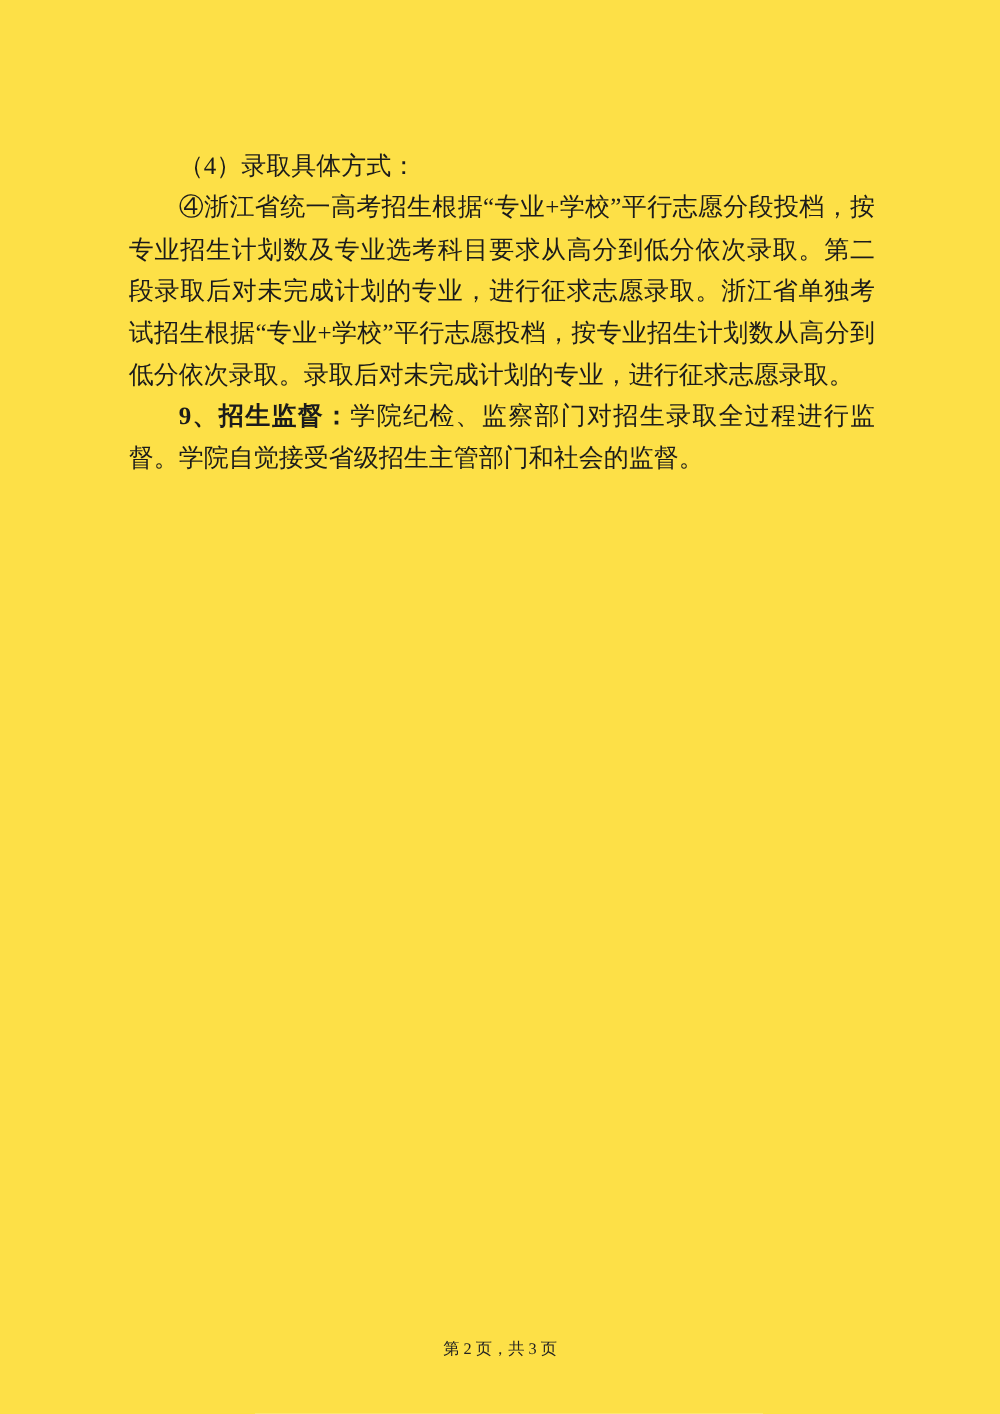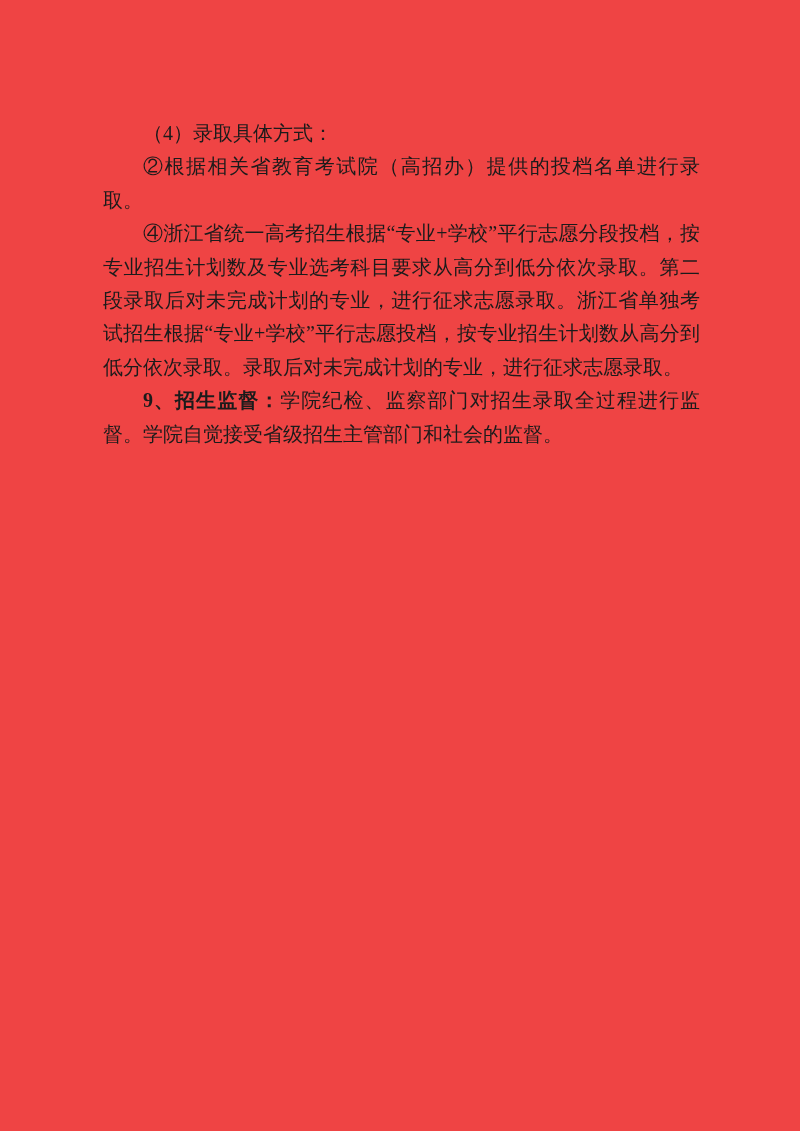--- a/index.html
+++ b/index.html
@@ -8,21 +8,21 @@
     width: 800px;
     height: 1131px;
     position: relative;
     overflow: hidden;
     font-family: "Liberation Serif", "DejaVu Serif", serif;
     color: #1b1b1b;
   }
   .page {
     position: absolute;
     inset: 0;
-    background: #ef4444;
+    background: #fde047;
   }
   .doc-content {
     position: absolute;
     left: 103px;
     top: 117px;
     width: 597px;
     font-size: 20px;
     line-height: 33.4px;
     text-align: justify;
     text-justify: inter-ideograph;
@@ -45,17 +45,17 @@
     line-height: 22px;
     color: #222222;
   }
 </style>
 </head>
 <body>
 
 <div class="page">
   <div class="doc-content">
     <p class="para"><span class="lead"></span><span>（4）录取具体方式：</span></p>
-    <p class="para"><span class="lead"></span><span>②根据相关省教育考试院（高招办）提供的投档名单进行录取。</span></p>
     <p class="para"><span class="lead"></span><span>④浙江省统一高考招生根据“专业+学校”平行志愿分段投档，按专业招生计划数及专业选考科目要求从高分到低分依次录取。第二段录取后对未完成计划的专业，进行征求志愿录取。浙江省单独考试招生根据“专业+学校”平行志愿投档，按专业招生计划数从高分到低分依次录取。录取后对未完成计划的专业，进行征求志愿录取。</span></p>
     <p class="para"><span class="lead">9、招生监督：</span><span>学院纪检、监察部门对招生录取全过程进行监督。学院自觉接受省级招生主管部门和社会的监督。</span></p>
   </div>
+  <div class="page-footer">第 2 页，共 3 页</div>
 </div>
 
 </body></html>

